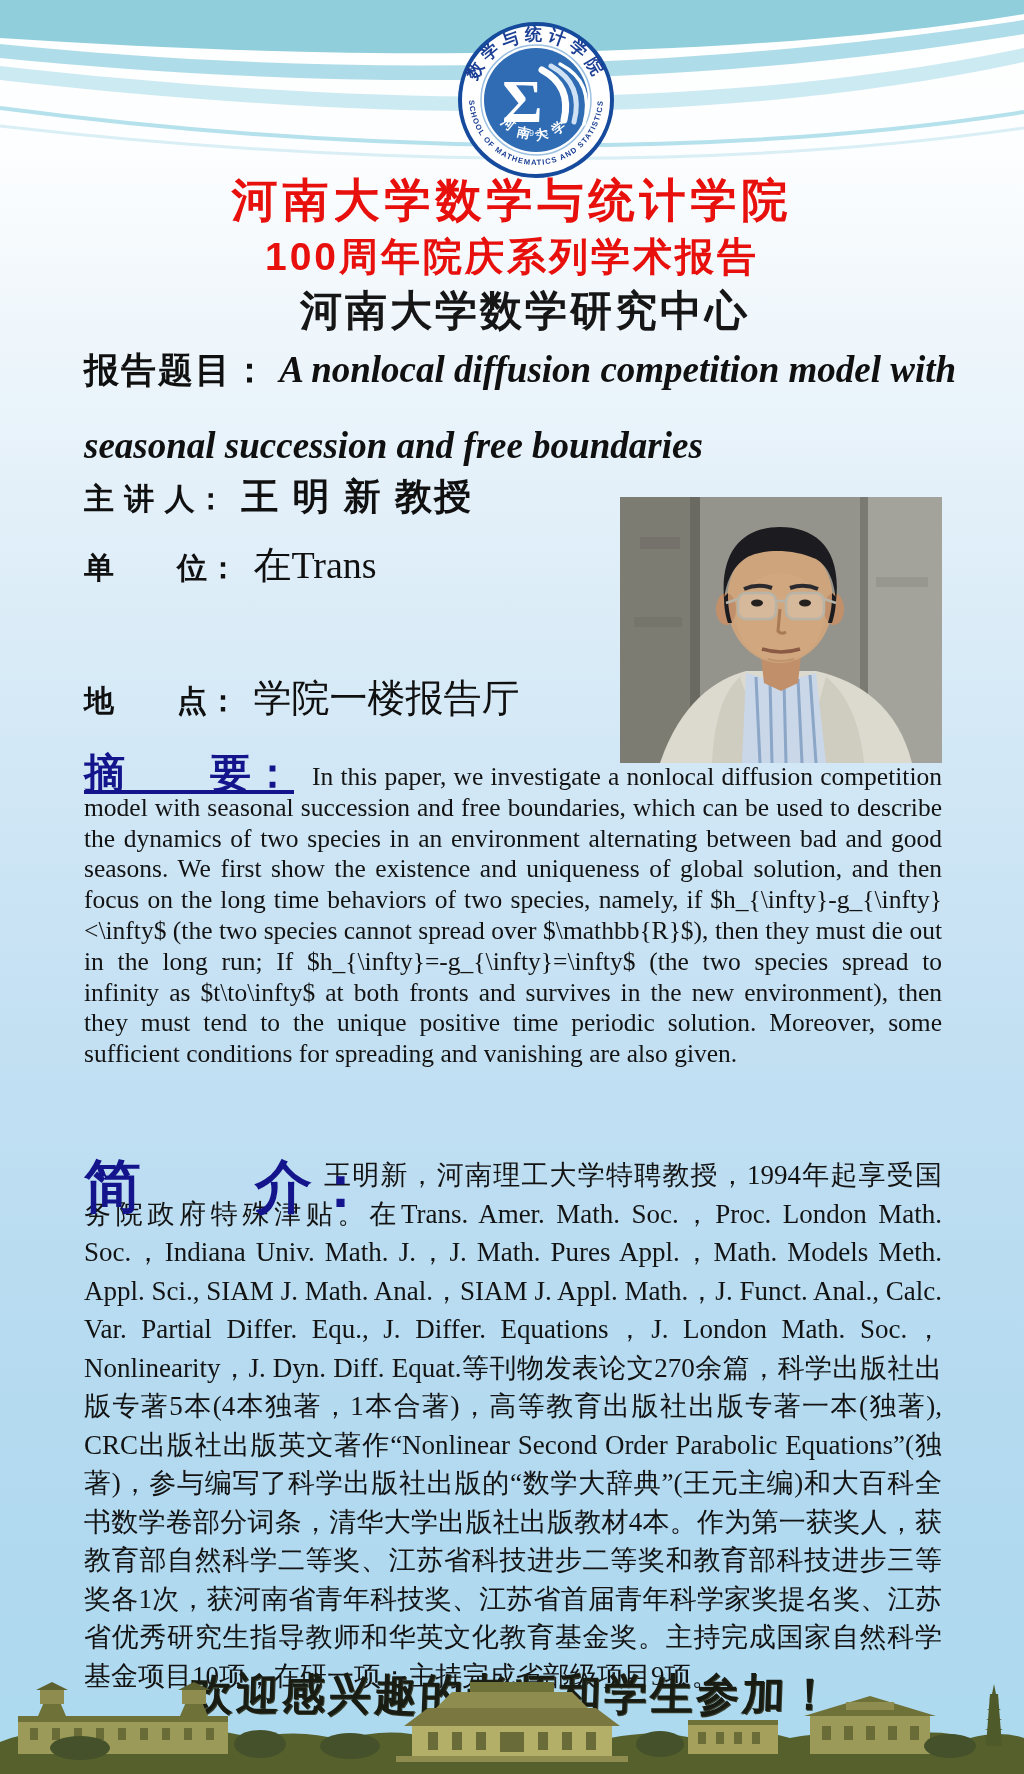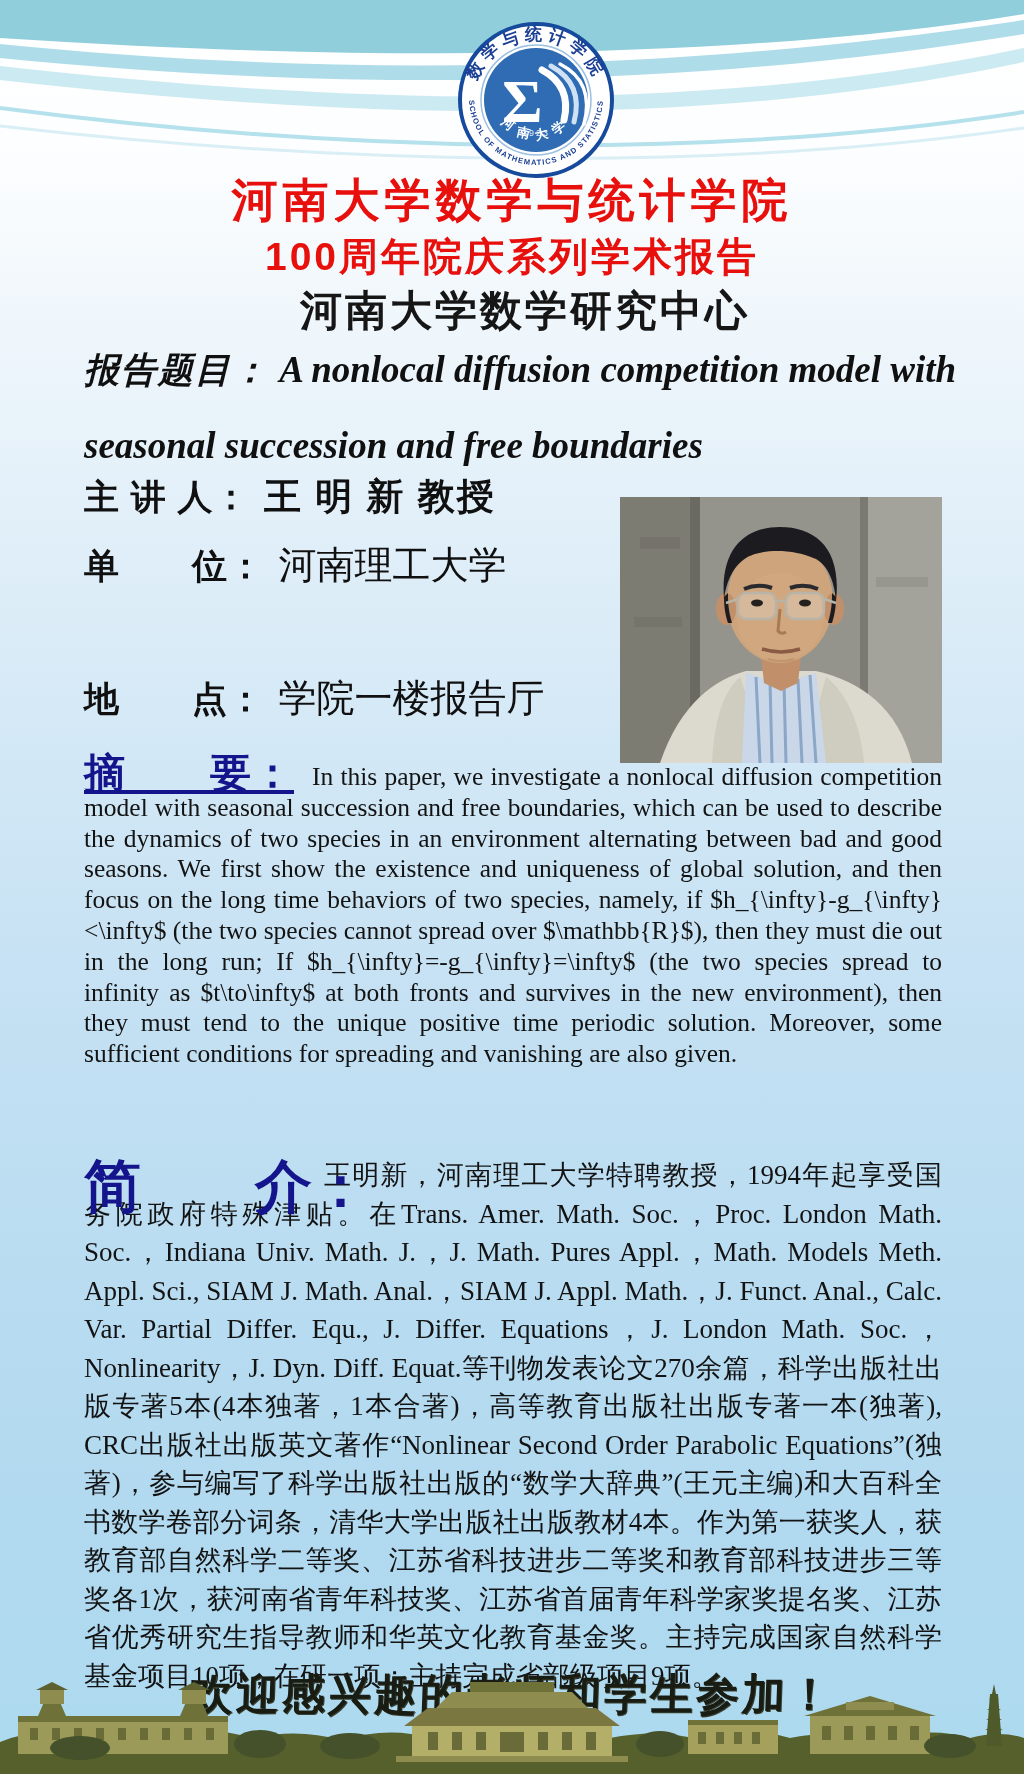--- a/index.html
+++ b/index.html
@@ -8,24 +8,24 @@
     background:linear-gradient(180deg,#ffffff 0%,#fdfeff 8%,#f2f8fc 16%,#e3f0f9 28%,#d3e8f6 42%,#c5e1f3 56%,#b9dcf1 72%,#b1d9ef 86%,#addaf0 100%);
     font-family:"Liberation Sans",sans-serif;
   }
   svg{display:block;}
   .abs{position:absolute;}
   .center{left:0;right:0;text-align:center;}
   .red-title1{top:170px;font-size:46px;font-weight:bold;color:#e8100c;letter-spacing:5px;}
   .red-title2{top:230px;font-size:39px;font-weight:bold;color:#e8100c;letter-spacing:3px;}
   .organizer{top:283px;font-size:42px;font-weight:600;color:#161616;letter-spacing:3px;font-family:"Liberation Sans",sans-serif;padding-left:26px;}
   .talk{left:84px;width:872px;top:332px;font-size:37px;line-height:76px;color:#101010;}
-  .talk .lbl{font-weight:bold;font-family:"Liberation Sans",sans-serif;font-size:35px;letter-spacing:2px;font-style:italic;}
+  .talk .lbl{font-weight:bold;font-family:"Liberation Sans",sans-serif;font-size:35px;letter-spacing:2px;}
   .talk .ttl{font-family:"Liberation Serif",serif;font-style:italic;font-weight:bold;font-size:37px;}
   .inforow{left:84px;height:46px;color:#101010;white-space:nowrap;}
-  .inforow .lbl{display:inline-block;font-weight:bold;font-size:35px;letter-spacing:1px;vertical-align:baseline;}
+  .inforow .lbl{display:inline-block;font-weight:bold;font-size:30px;letter-spacing:1px;vertical-align:baseline;}
   .inforow .val{font-family:"Liberation Serif",serif;font-size:38px;margin-left:10px;}
   .inforow.speaker .val{font-family:Liberation Sans, sans-serif;font-weight:bold;font-size:37px;letter-spacing:2px;}
   .row-speaker{top:472px;}
   .row-affil{top:540px;}
   .row-time{top:607px;}
   .row-venue{top:673px;}
   .photo-wrap{left:620px;top:497px;width:322px;height:266px;}
   .para{left:84px;width:858px;text-align:justify;color:#131313;}
   .para .plabel{position:absolute;left:0;top:-4px;color:#14148c;font-weight:bold;}
   .abstract{top:762px;font-family:"Liberation Serif",serif;font-size:25.5px;line-height:30.8px;}
@@ -85,21 +85,21 @@
     <span class="lbl">报告题目：</span>
     <span class="ttl">A nonlocal diffusion competition model with seasonal succession and free boundaries</span>
   </div>
 
   <div class="abs inforow speaker row-speaker">
     <span class="lbl">主 讲 人：</span>
     <span class="val">王 明 新 教授</span>
   </div>
   <div class="abs inforow row-affil">
     <span class="lbl">单　　位：</span>
-    <span class="val">河南理工大学</span>
+    <span class="val">在Trans</span>
   </div>
   <div class="abs inforow row-venue">
     <span class="lbl">地　　点：</span>
     <span class="val">学院一楼报告厅</span>
   </div>
 
   <svg class="abs photo-wrap" width="322" height="266" viewBox="0 0 322 266">
     <rect x="0" y="0" width="322" height="266" fill="#94938c"></rect>
     <rect x="0" y="0" width="70" height="266" fill="#7d7c73"></rect>
     <rect x="70" y="0" width="10" height="266" fill="#6b6a62"></rect>

